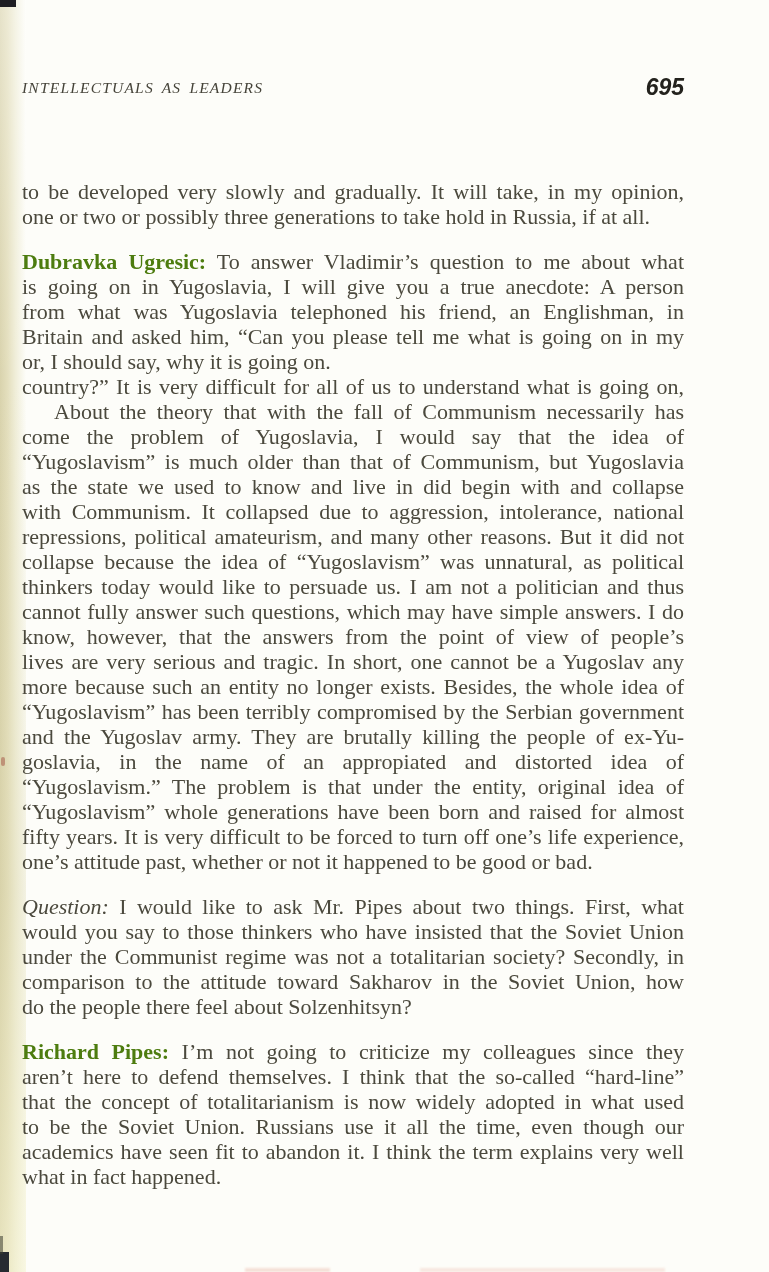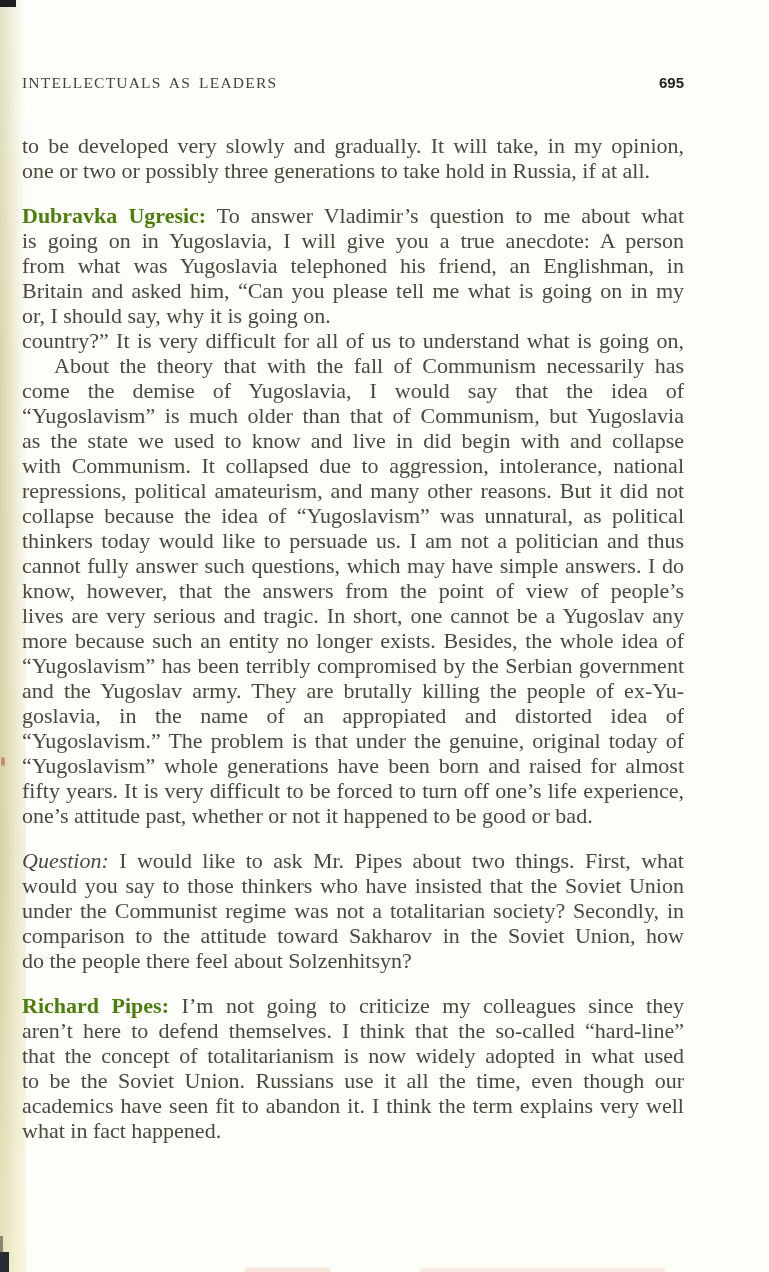--- a/index.html
+++ b/index.html
@@ -67,34 +67,35 @@
   .content {
     position: absolute;
     left: 22px;
     top: 74px;
     width: 662px;
   }
 
   .running-head {
     display: flex;
     justify-content: space-between;
-    align-items: flex-start;
-    margin-bottom: 41px;
+    align-items: center;
+    margin-bottom: 78px;
+    font-style: italic;
   }
   .running-head .title {
     font-family: "Liberation Serif", serif;
     font-size: 15.5px;
     letter-spacing: 1.2px;
     word-spacing: 3px;
     color: #46443a;
   }
   .running-head .folio {
     font-family: "Liberation Sans", sans-serif;
     font-weight: 700;
-    font-size: 15px;
+    font-size: 23px;
     color: #23221d;
   }
 
   .body-text {
     font-size: 22px;
     line-height: 25px;
     color: #4b493d;
   }
 
   .para.gap { margin-top: 20px; }
@@ -138,35 +139,35 @@
         <div class="para gap">
           <div class="line"><span class="speaker bold">Dubravka Ugresic:</span> To answer Vladimir’s question to me about what</div>
           <div class="line">is going on in Yugoslavia, I will give you a true anecdote: A person</div>
           <div class="line">from what was Yugoslavia telephoned his friend, an Englishman, in</div>
           <div class="line">Britain and asked him, “Can you please tell me what is going on in my</div>
           <div class="line last">or, I should say, why it is going on.</div>
           <div class="line">country?” It is very difficult for all of us to understand what is going on,</div>
         </div>
         <div class="para">
           <div class="line indent">About the theory that with the fall of Communism necessarily has</div>
-          <div class="line">come the demise of Yugoslavia, I would say that the idea of</div>
+          <div class="line">come the problem of Yugoslavia, I would say that the idea of</div>
           <div class="line">“Yugoslavism” is much older than that of Communism, but Yugoslavia</div>
           <div class="line">as the state we used to know and live in did begin with and collapse</div>
           <div class="line">with Communism. It collapsed due to aggression, intolerance, national</div>
           <div class="line">repressions, political amateurism, and many other reasons. But it did not</div>
           <div class="line">collapse because the idea of “Yugoslavism” was unnatural, as political</div>
           <div class="line">thinkers today would like to persuade us. I am not a politician and thus</div>
           <div class="line">cannot fully answer such questions, which may have simple answers. I do</div>
           <div class="line">know, however, that the answers from the point of view of people’s</div>
           <div class="line">lives are very serious and tragic. In short, one cannot be a Yugoslav any</div>
           <div class="line">more because such an entity no longer exists. Besides, the whole idea of</div>
           <div class="line">“Yugoslavism” has been terribly compromised by the Serbian government</div>
           <div class="line">and the Yugoslav army. They are brutally killing the people of ex-Yu-</div>
           <div class="line">goslavia, in the name of an appropiated and distorted idea of</div>
-          <div class="line">“Yugoslavism.” The problem is that under the genuine, original today of</div>
+          <div class="line">“Yugoslavism.” The problem is that under the entity, original idea of</div>
           <div class="line">“Yugoslavism” whole generations have been born and raised for almost</div>
           <div class="line">fifty years. It is very difficult to be forced to turn off one’s life experience,</div>
           <div class="line last">one’s attitude past, whether or not it happened to be good or bad.</div>
         </div>
         <div class="para gap">
           <div class="line"><span class="speaker italic">Question:</span> I would like to ask Mr. Pipes about two things. First, what</div>
           <div class="line">would you say to those thinkers who have insisted that the Soviet Union</div>
           <div class="line">under the Communist regime was not a totalitarian society? Secondly, in</div>
           <div class="line">comparison to the attitude toward Sakharov in the Soviet Union, how</div>
           <div class="line last">do the people there feel about Solzenhitsyn?</div>

